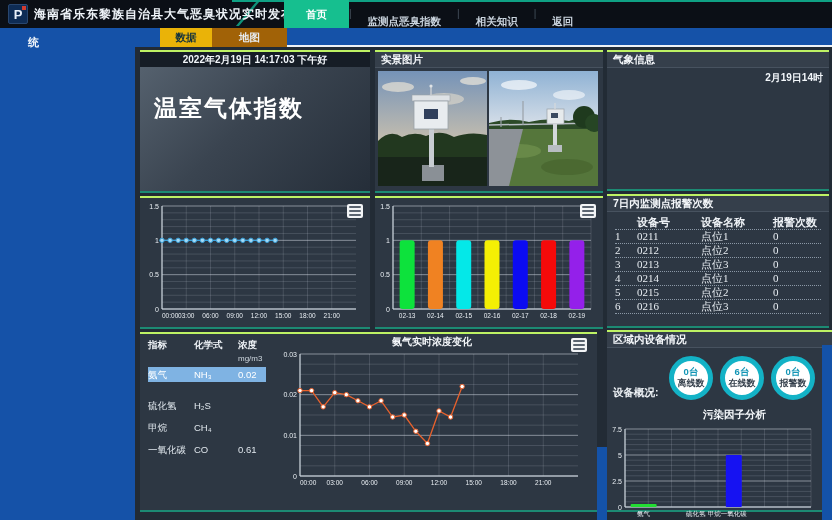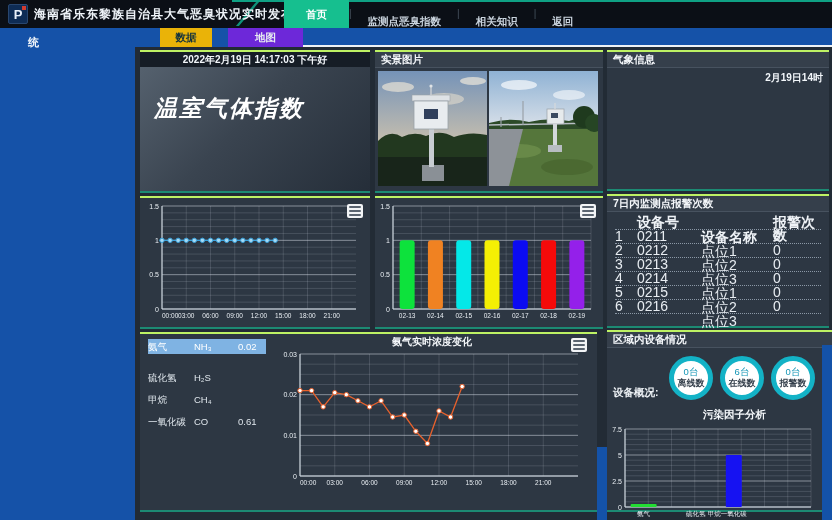--- a/index.html
+++ b/index.html
@@ -24,69 +24,69 @@
   .menu-item.active{background:#16bf8f;color:#fff;padding:0 22px;}
   .menu-sep{height:28px;line-height:28px;color:#3c4document:px;color:#46525f;font-size:10px;}
 
   
   .sidebar{position:absolute;left:0;top:28px;width:135px;height:492px;background:#1552a8;}
   .sidebar-wrap-text{position:absolute;left:28px;top:7px;font-size:11px;font-weight:bold;color:#f2f6fa;}
   .tabrow{position:absolute;left:135px;top:28px;width:697px;height:19px;background:#1552a8;display:flex;}
   .tab-pad{width:25px;}
   .tab{height:19px;line-height:19px;text-align:center;font-size:10.5px;font-weight:bold;cursor:pointer;}
   .tab-active{width:52px;background:#eab308;color:#13323d;}
-  .tab-inactive{width:75px;background:#6d28d9;color:#e6ebf0;margin-left:16px;}
+  .tab-inactive{width:75px;background:#a16207;color:#e6ebf0;}
   .tab-filler{flex:1;position:relative;}
   .tab-filler::after{content:'';position:absolute;left:0;right:0;bottom:0;height:2px;background:#eef2f5;}
 
   
   .content{position:absolute;left:135px;top:47px;width:697px;height:473px;background:#222b35;}
   .blue-strip{position:absolute;background:#1452a8;}
   .panel{position:absolute;background:#2d3743;border-top:2px solid #bef264;border-bottom:2px solid #1c8a73;}
   .panel-h{height:16px;line-height:15px;background:#353f4b;border-bottom:1px solid #47525f;
            padding:0 6px;font-size:10.5px;font-weight:bold;color:#f4f7fa;white-space:nowrap;}
   .panel-b{position:relative;}
 
   
   .date-bar{height:15px;line-height:15px;background:#161d26;text-align:center;
             font-size:10px;font-weight:bold;color:#f2f6fa;}
   .gh-body{height:124px;background:linear-gradient(135deg,#55616e 0%,#3a4450 45%,#252e39 100%);}
-  .gh-title{padding:26px 0 0 14px;font-size:23px;font-weight:bold;color:#ffffff;letter-spacing:2px;font-style:italic;}
+  .gh-title{padding:26px 0 0 14px;font-size:23px;font-weight:bold;color:#ffffff;letter-spacing:2px;}
 
   
   .photo-row{display:flex;gap:2px;padding:3px;}
   .photo{width:109px;height:115px;overflow:hidden;}
 
   
   .weather-body{height:119px;}
   .weather-time{position:absolute;right:6px;top:3px;font-size:10px;font-weight:bold;color:#f2f6fa;}
 
   
-  .alarm-table{padding:4px 8px 0 8px;font-size:14px;}
+  .alarm-table{padding:4px 8px 0 8px;font-size:11px;font-family:Liberation Serif, serif;}
   .a-row{display:flex;height:14px;line-height:13px;border-bottom:1px dotted #8b98a6;}
   .a-row.a-head{font-weight:bold;color:#eef2f6;}
-  .a-c0{width:22px;}.a-c1{width:64px;}.a-c2{width:72px;margin-top:15px;}.a-c3{flex:1;}
+  .a-c0{width:22px;}.a-c1{width:64px;}.a-c2{width:72px;}.a-c3{flex:1;}
 
   
   .odor-flex{display:flex;height:159px;}
   .odor-table{width:132px;padding:5px 0 0 8px;font-size:9.5px;flex:none;}
   .o-head{display:flex;font-weight:bold;color:#eef2f6;margin-bottom:4px;}
   .o-name{width:46px;}.o-formula{width:44px;}.o-value{flex:1;}
   .o-unit{font-size:8px;font-weight:normal;color:#cdd6de;}
   .o-row{display:flex;height:15px;line-height:15px;margin-bottom:7px;color:#dfe6ec;}
   .o-row.selected{background:#7fb3e3;color:#ffffff;margin-right:6px;margin-bottom:16px;}
   .chart-wrap{position:relative;flex:1;}
 
   
   .dev-row{display:flex;align-items:flex-end;padding:8px 4px 2px 6px;}
   .dev-label{font-size:10.5px;font-weight:bold;color:#eef2f6;width:56px;}
   .stat-circles{display:flex;gap:7px;}
   .stat-circle{width:44px;height:44px;border-radius:50%;border:5px solid #13b2c6;background:#ffffff;
                display:flex;flex-direction:column;align-items:center;justify-content:center;}
-  .stat-count{font-size:9.5px;font-weight:normal;color:#1295b5;line-height:1.1;}
+  .stat-count{font-size:9.5px;font-weight:bold;color:#1295b5;line-height:1.1;}
   .stat-label{font-size:9px;font-weight:bold;color:#333e4a;line-height:1.2;}
   .analysis-title{text-align:center;font-size:10.5px;font-weight:bold;color:#f4f7fa;padding:6px 0 2px 0;}
 
   
   .toolbox{position:absolute;width:16px;height:14px;background:#f2f4f6;border-radius:2px;
            display:flex;flex-direction:column;justify-content:center;gap:2px;padding:2px 2px;cursor:pointer;}
   .tb-line{height:2px;background:#5a6470;border-radius:1px;}
 
   svg text{font-family:"Liberation Sans","DejaVu Sans",sans-serif;}
 </style>
@@ -368,20 +368,28 @@
           <span class="a-c1">0216</span>
           <span class="a-c2">点位3</span>
           <span class="a-c3">0</span>
         </div>
       </div>
   </div>
 
   <div class="panel" style="left:140px;top:332px;width:457px;height:180px;">
     <div class="panel-b odor-flex">
       <div class="odor-table">
+        <div class="o-head">
+          <span class="o-name">指标</span>
+          <span class="o-formula">化学式</span>
+          <span class="o-value">
+            <span>浓度</span><br>
+            <span class="o-unit">mg/m3</span>
+          </span>
+        </div>
         <div id="odor-rows">
             <div class="o-row selected">
               <span class="o-name">氨气</span>
               <span class="o-formula">NH₃</span>
               <span class="o-value">0.02</span>
             </div>
             <div class="o-row">
               <span class="o-name">硫化氢</span>
               <span class="o-formula">H₂S</span>
               <span class="o-value"></span>

